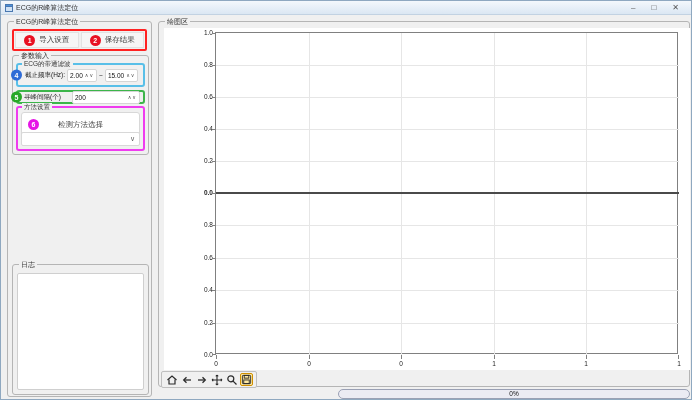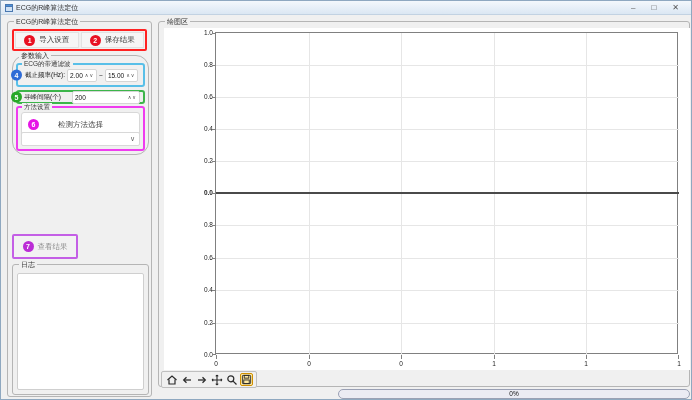--- a/index.html
+++ b/index.html
@@ -13,21 +13,21 @@
     background:linear-gradient(#f4f8fc,#dbe7f3);border-bottom:1px solid #c2d2e2;
     display:flex;align-items:center;gap:3px;padding:0 4px;box-sizing:border-box}
   .title-text{font-size:7px;color:#333;white-space:nowrap}
   .win-controls{margin-left:auto;display:flex;gap:16px;padding-right:8px}
   .win-controls span{font-size:8px;line-height:12px;color:#555;cursor:default}
   
   .groupbox{position:absolute;border:1px solid #b5b5b5;border-radius:3px;box-sizing:border-box}
   .gb-label{position:absolute;top:-5px;left:6px;background:#f0f0f0;padding:0 2px;
     font-size:7px;line-height:9px;color:#333;white-space:nowrap}
   #gb-left{left:6px;top:20px;width:145px;height:376px}
-  #gb-params{left:4px;top:33px;width:137px;height:100px;position:absolute;border:1px solid #b5b5b5;border-radius:13px;box-sizing:border-box}
+  #gb-params{left:4px;top:33px;width:137px;height:100px;position:absolute;border:1px solid #b5b5b5;border-radius:3px;box-sizing:border-box}
   #gb-log{left:4px;top:242px;width:137px;height:131px;position:absolute;border:1px solid #b5b5b5;border-radius:3px;box-sizing:border-box}
   #gb-plot{left:157px;top:20px;width:532px;height:366px}
   
   .num-circle{width:11px;height:11px;border-radius:50%;color:#fff;font-size:7px;font-weight:bold;
     display:flex;align-items:center;justify-content:center;flex:0 0 auto}
   .c-red{background:var(--accent-red)}
   .c-blue{background:var(--accent-blue)}
   .c-green{background:var(--accent-green)}
   .c-magenta{background:var(--accent-magenta)}
   .c-purple{background:var(--accent-purple)}
@@ -143,24 +143,20 @@
       <div class="method-panel">
         <span class="num-circle c-magenta">6</span>
         <span>检测方法选择</span>
       </div>
       <div class="method-combo">
         <span>∨</span>
       </div>
     </div>
   </div>
 
-  <div class="res-btn" id="btn-view">
-    <span class="num-circle c-purple">7</span>
-    <span>查看结果</span>
-  </div>
 
   <div id="gb-log">
     <span class="gb-label">日志</span>
     <div class="log-area"></div>
   </div>
 </div>
 
 <div class="groupbox" id="gb-plot">
   <span class="gb-label">绘图区</span>
 

